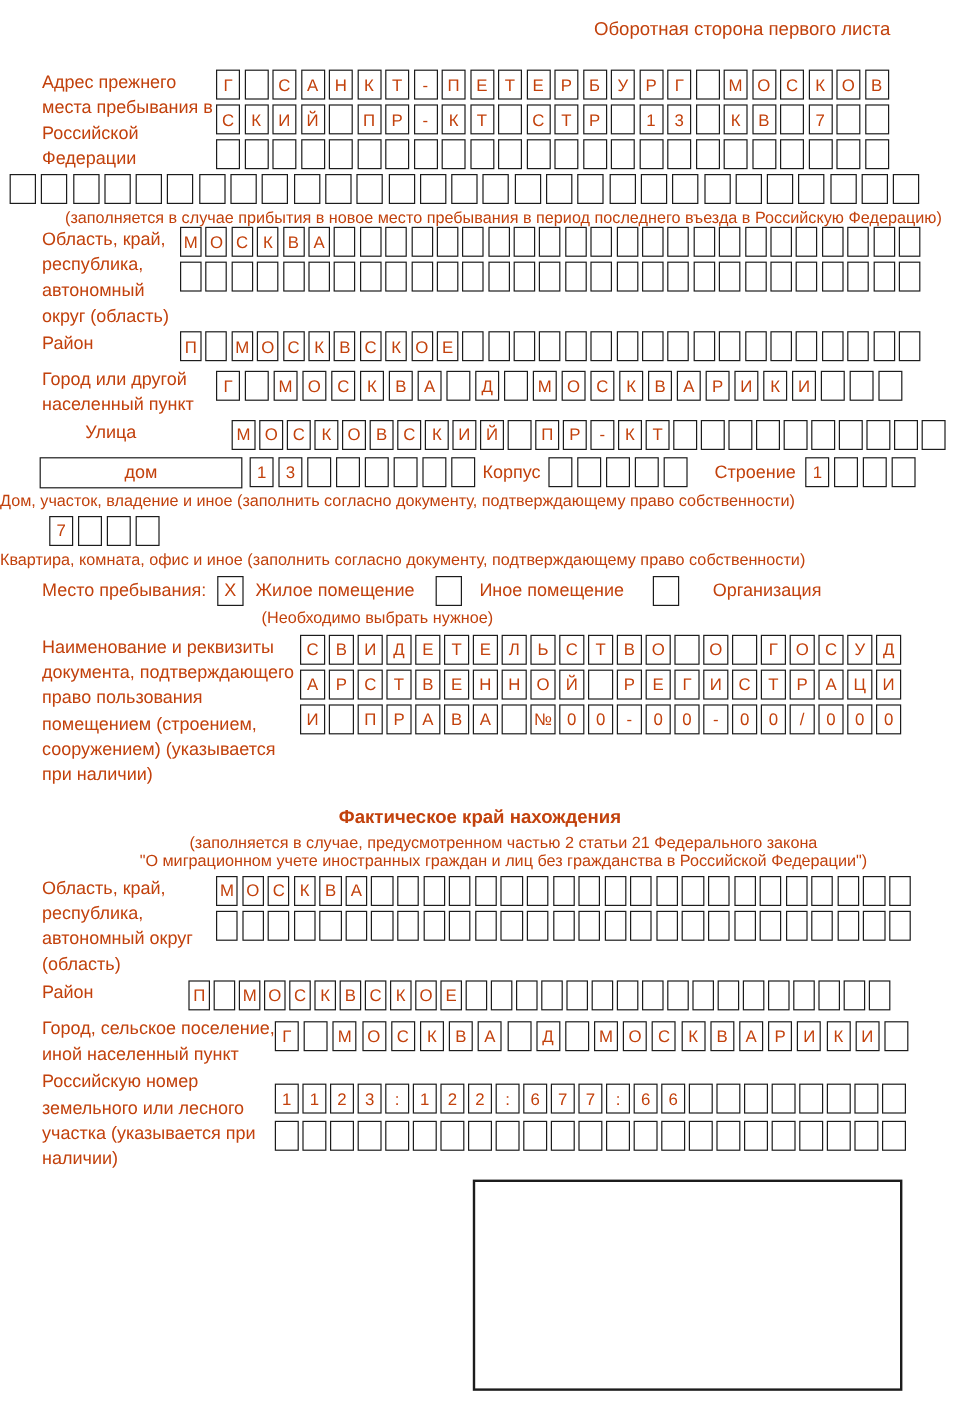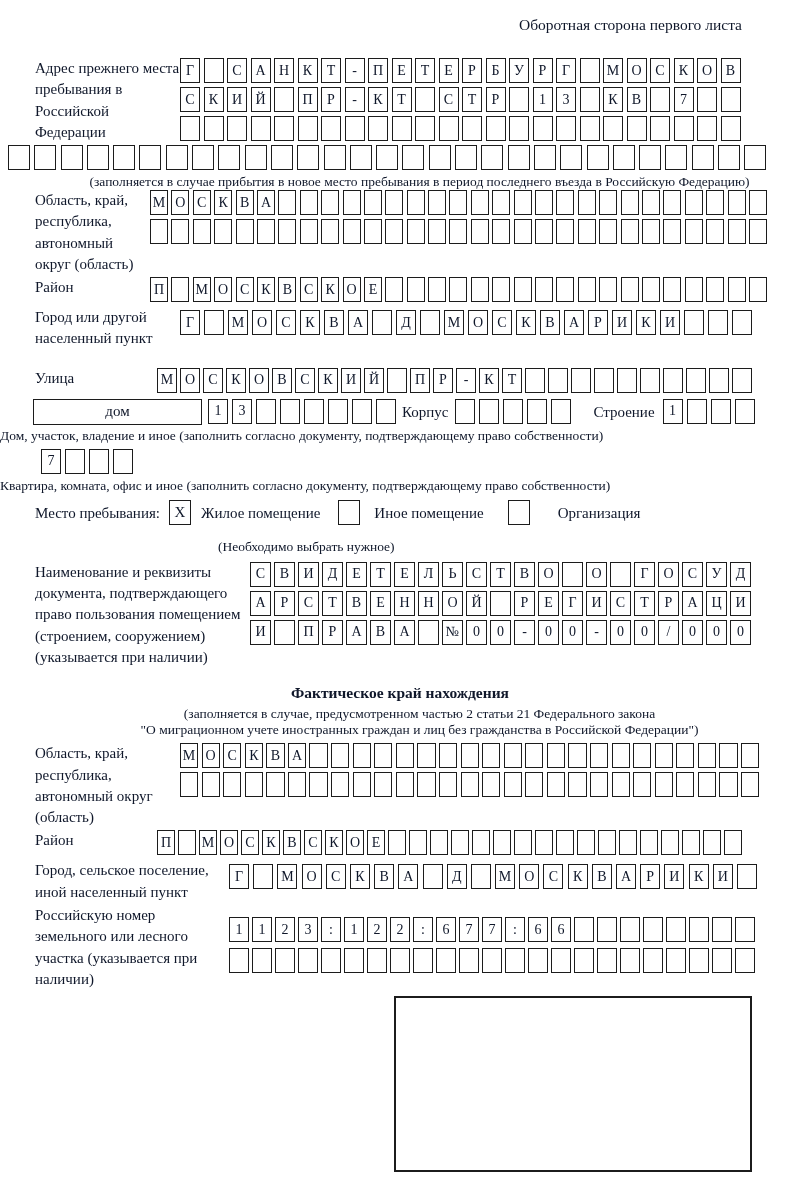--- a/index.html
+++ b/index.html
@@ -1,19 +1,19 @@
 <!DOCTYPE html>
 <html><head>
 <meta charset="utf-8">
 <style>
   html,body{margin:0;padding:0;background:#fff;}
   .page{
     width:800px;height:1180px;box-sizing:border-box;position:relative;
-    background:#fff;color:#0f172a;overflow:hidden;
-    font-family:Liberation Serif, serif;
+    background:#fff;color:#c2410c;overflow:hidden;
+    font-family:Liberation Sans, sans-serif;
     padding-top:16px;
   }
   .page-note{ text-align:right; padding-right:58px; font-size:15.5px; }
   .flexrow{ display:flex; align-items:flex-start; }
   .lbl{ font-size:15px; line-height:1.42; margin-left:35px; box-sizing:border-box; }
   .cellrow{ display:flex; margin-bottom:4px; }
   .cell{
     display:inline-flex; align-items:center; justify-content:center;
     border:1.5px solid #1c1c1c; height:25px; box-sizing:border-box;
     font-size:14px; line-height:1; flex:none; background:#fff;
@@ -298,21 +298,21 @@
         <span class="cell">Р</span>
         <span class="cell">И</span>
         <span class="cell">К</span>
         <span class="cell">И</span>
         <span class="cell"></span>
         <span class="cell"></span>
         <span class="cell"></span>
       </div>
   </div>
 
-  <div class="flexrow" style="margin-top:18px;">
+  <div class="flexrow" style="margin-top:1px;padding-left:36px;">
     <div class="lbl" style="width:122px;">Улица</div>
     <div class="cellrow g26">
         <span class="cell">М</span>
         <span class="cell">О</span>
         <span class="cell">С</span>
         <span class="cell">К</span>
         <span class="cell">О</span>
         <span class="cell">В</span>
         <span class="cell">С</span>
         <span class="cell">К</span>
@@ -379,21 +379,21 @@
 
   <div class="flexrow" style="margin-top:6px;">
     <div class="inline-lbl" style="margin-left:35px;">Место пребывания:</div>
     <div class="chk" style="margin-left:9px;">X</div>
     <div class="inline-lbl" style="margin-left:10px;">Жилое помещение</div>
     <div class="chk" style="margin-left:18px;"></div>
     <div class="inline-lbl" style="margin-left:14px;">Иное помещение</div>
     <div class="chk" style="margin-left:24px;"></div>
     <div class="inline-lbl" style="margin-left:28px;">Организация</div>
   </div>
-  <div class="caption" style="margin-left:218px;margin-top:13px;">(Необходимо выбрать нужное)</div>
+  <div class="caption" style="margin-left:218px;margin-top:1px;">(Необходимо выбрать нужное)</div>
 
   <div class="flexrow" style="margin-top:7px;">
     <div class="lbl" style="width:215px;">Наименование и реквизиты документа, подтверждающего право пользования помещением (строением, сооружением) (указывается при наличии)</div>
     <div>
       <div class="cellrow g21">
           <span class="cell">С</span>
           <span class="cell">В</span>
           <span class="cell">И</span>
           <span class="cell">Д</span>
           <span class="cell">Е</span>

